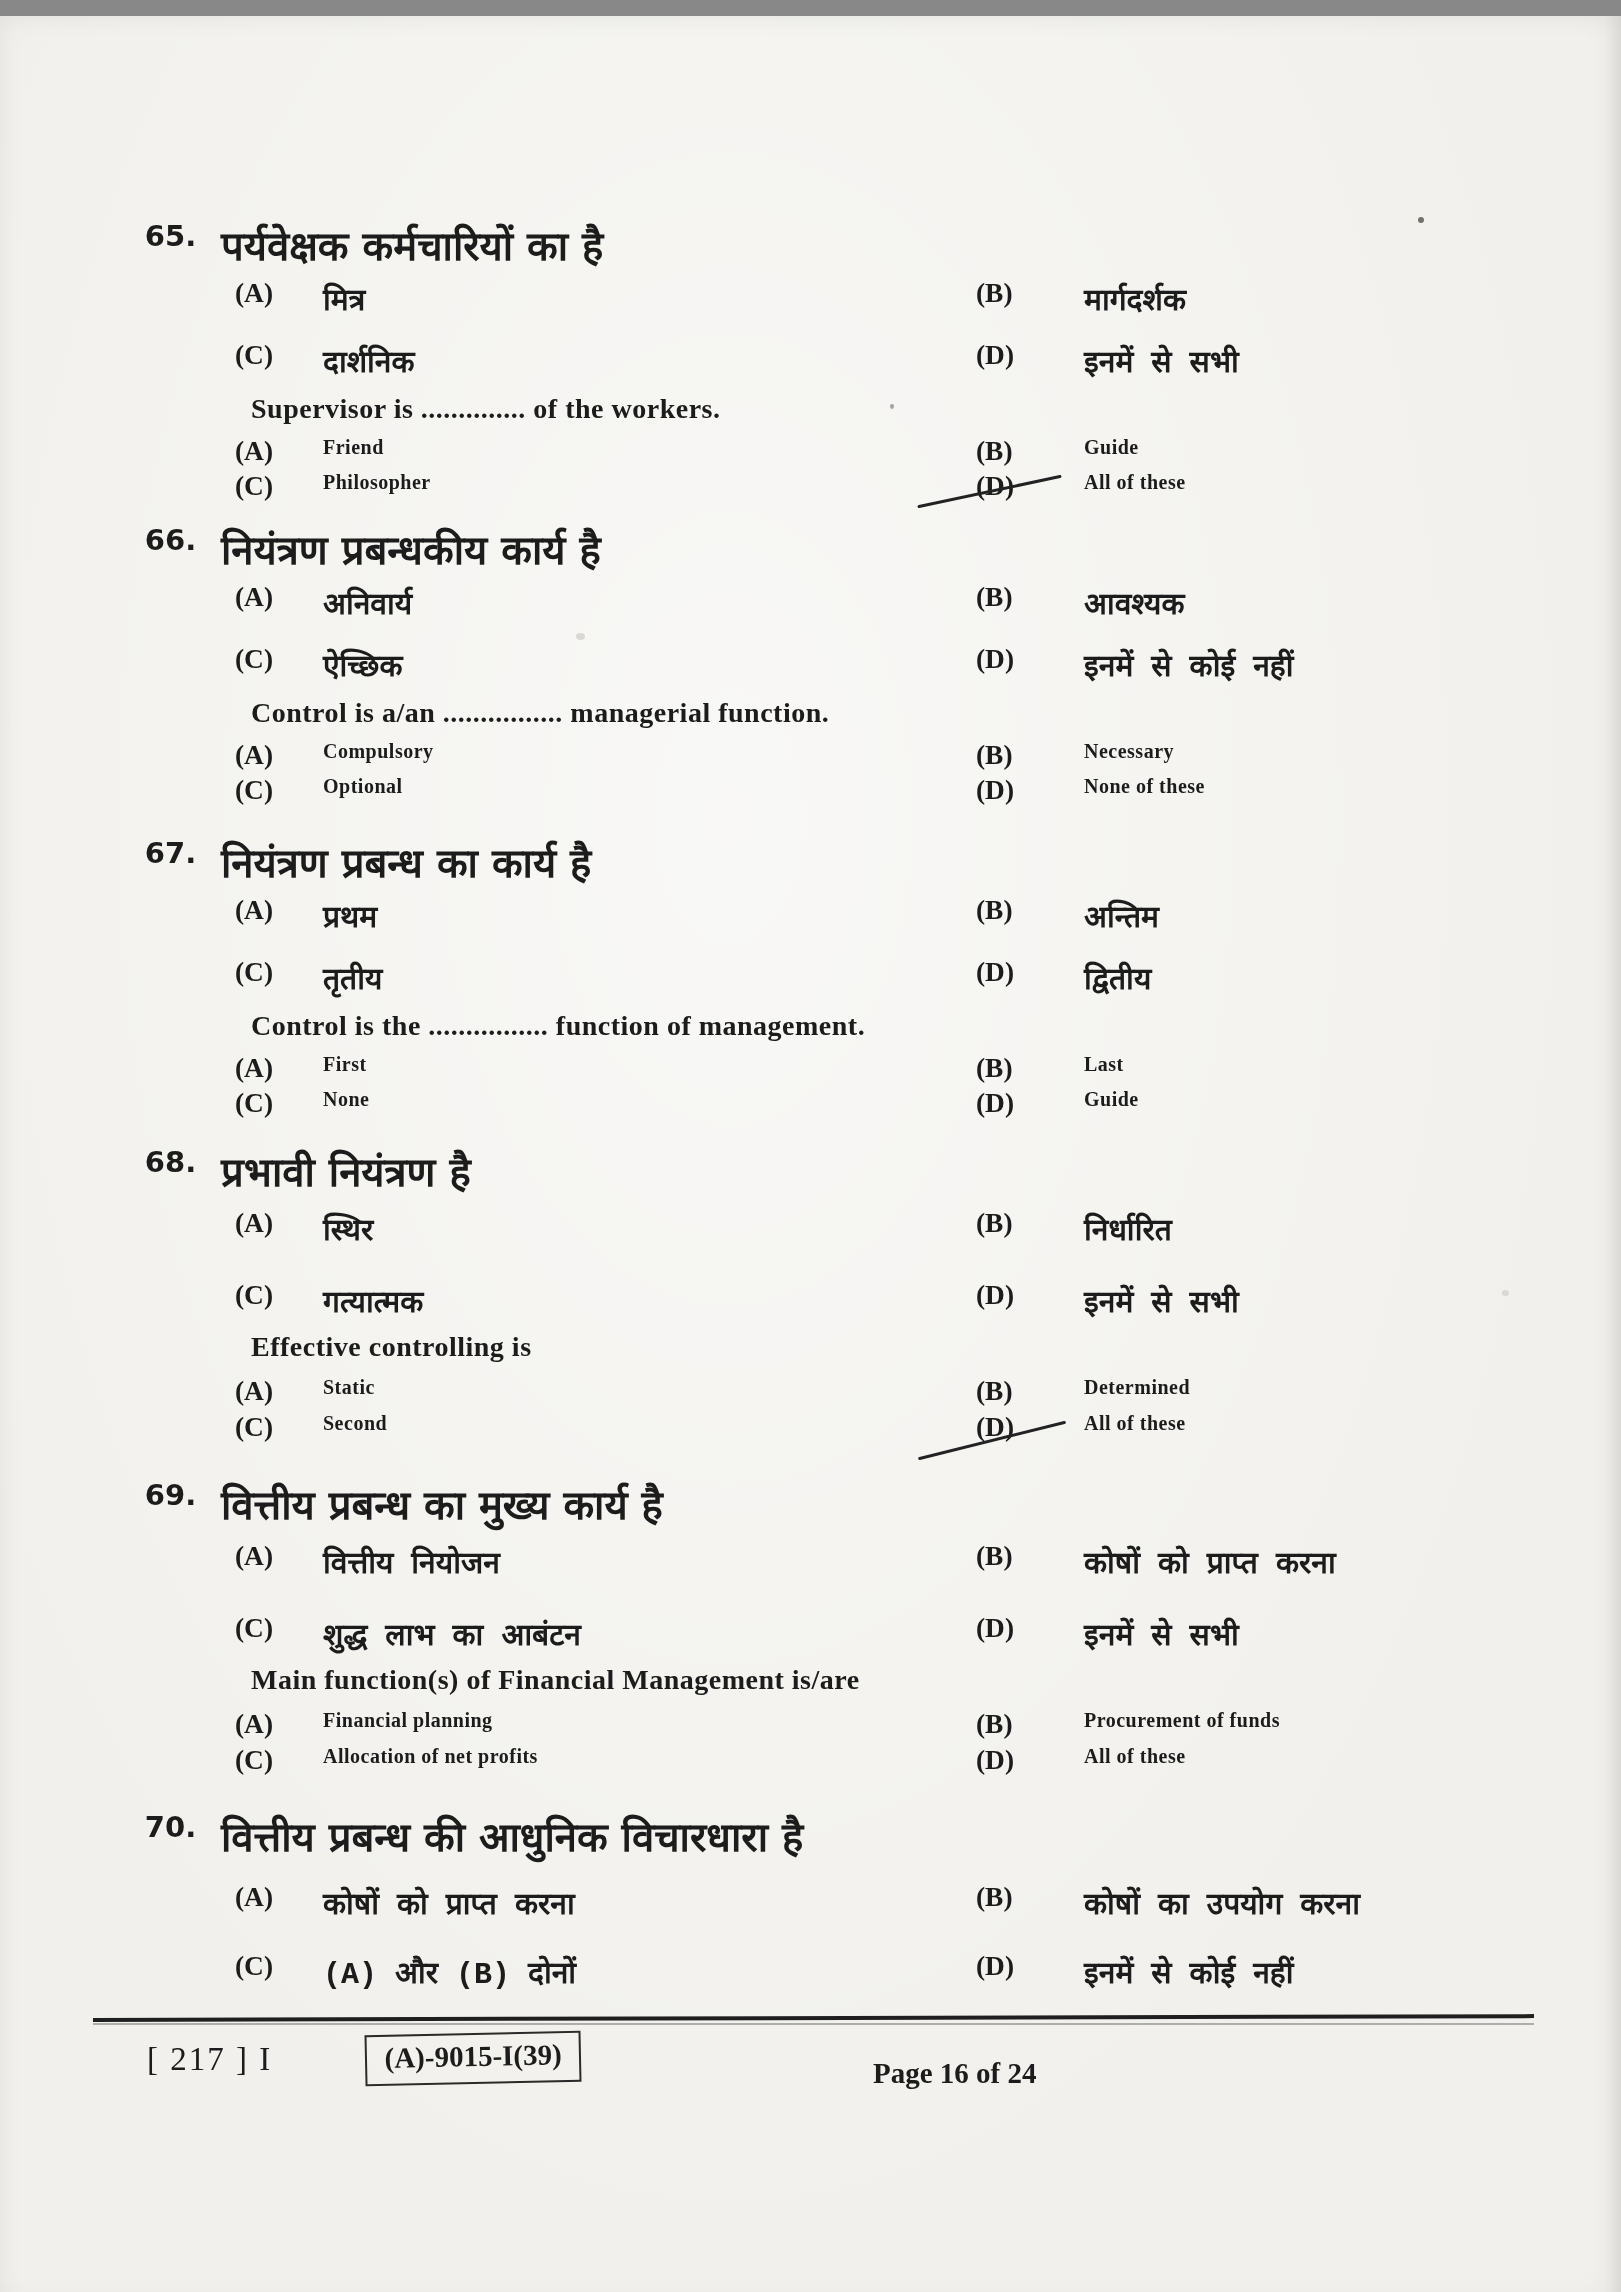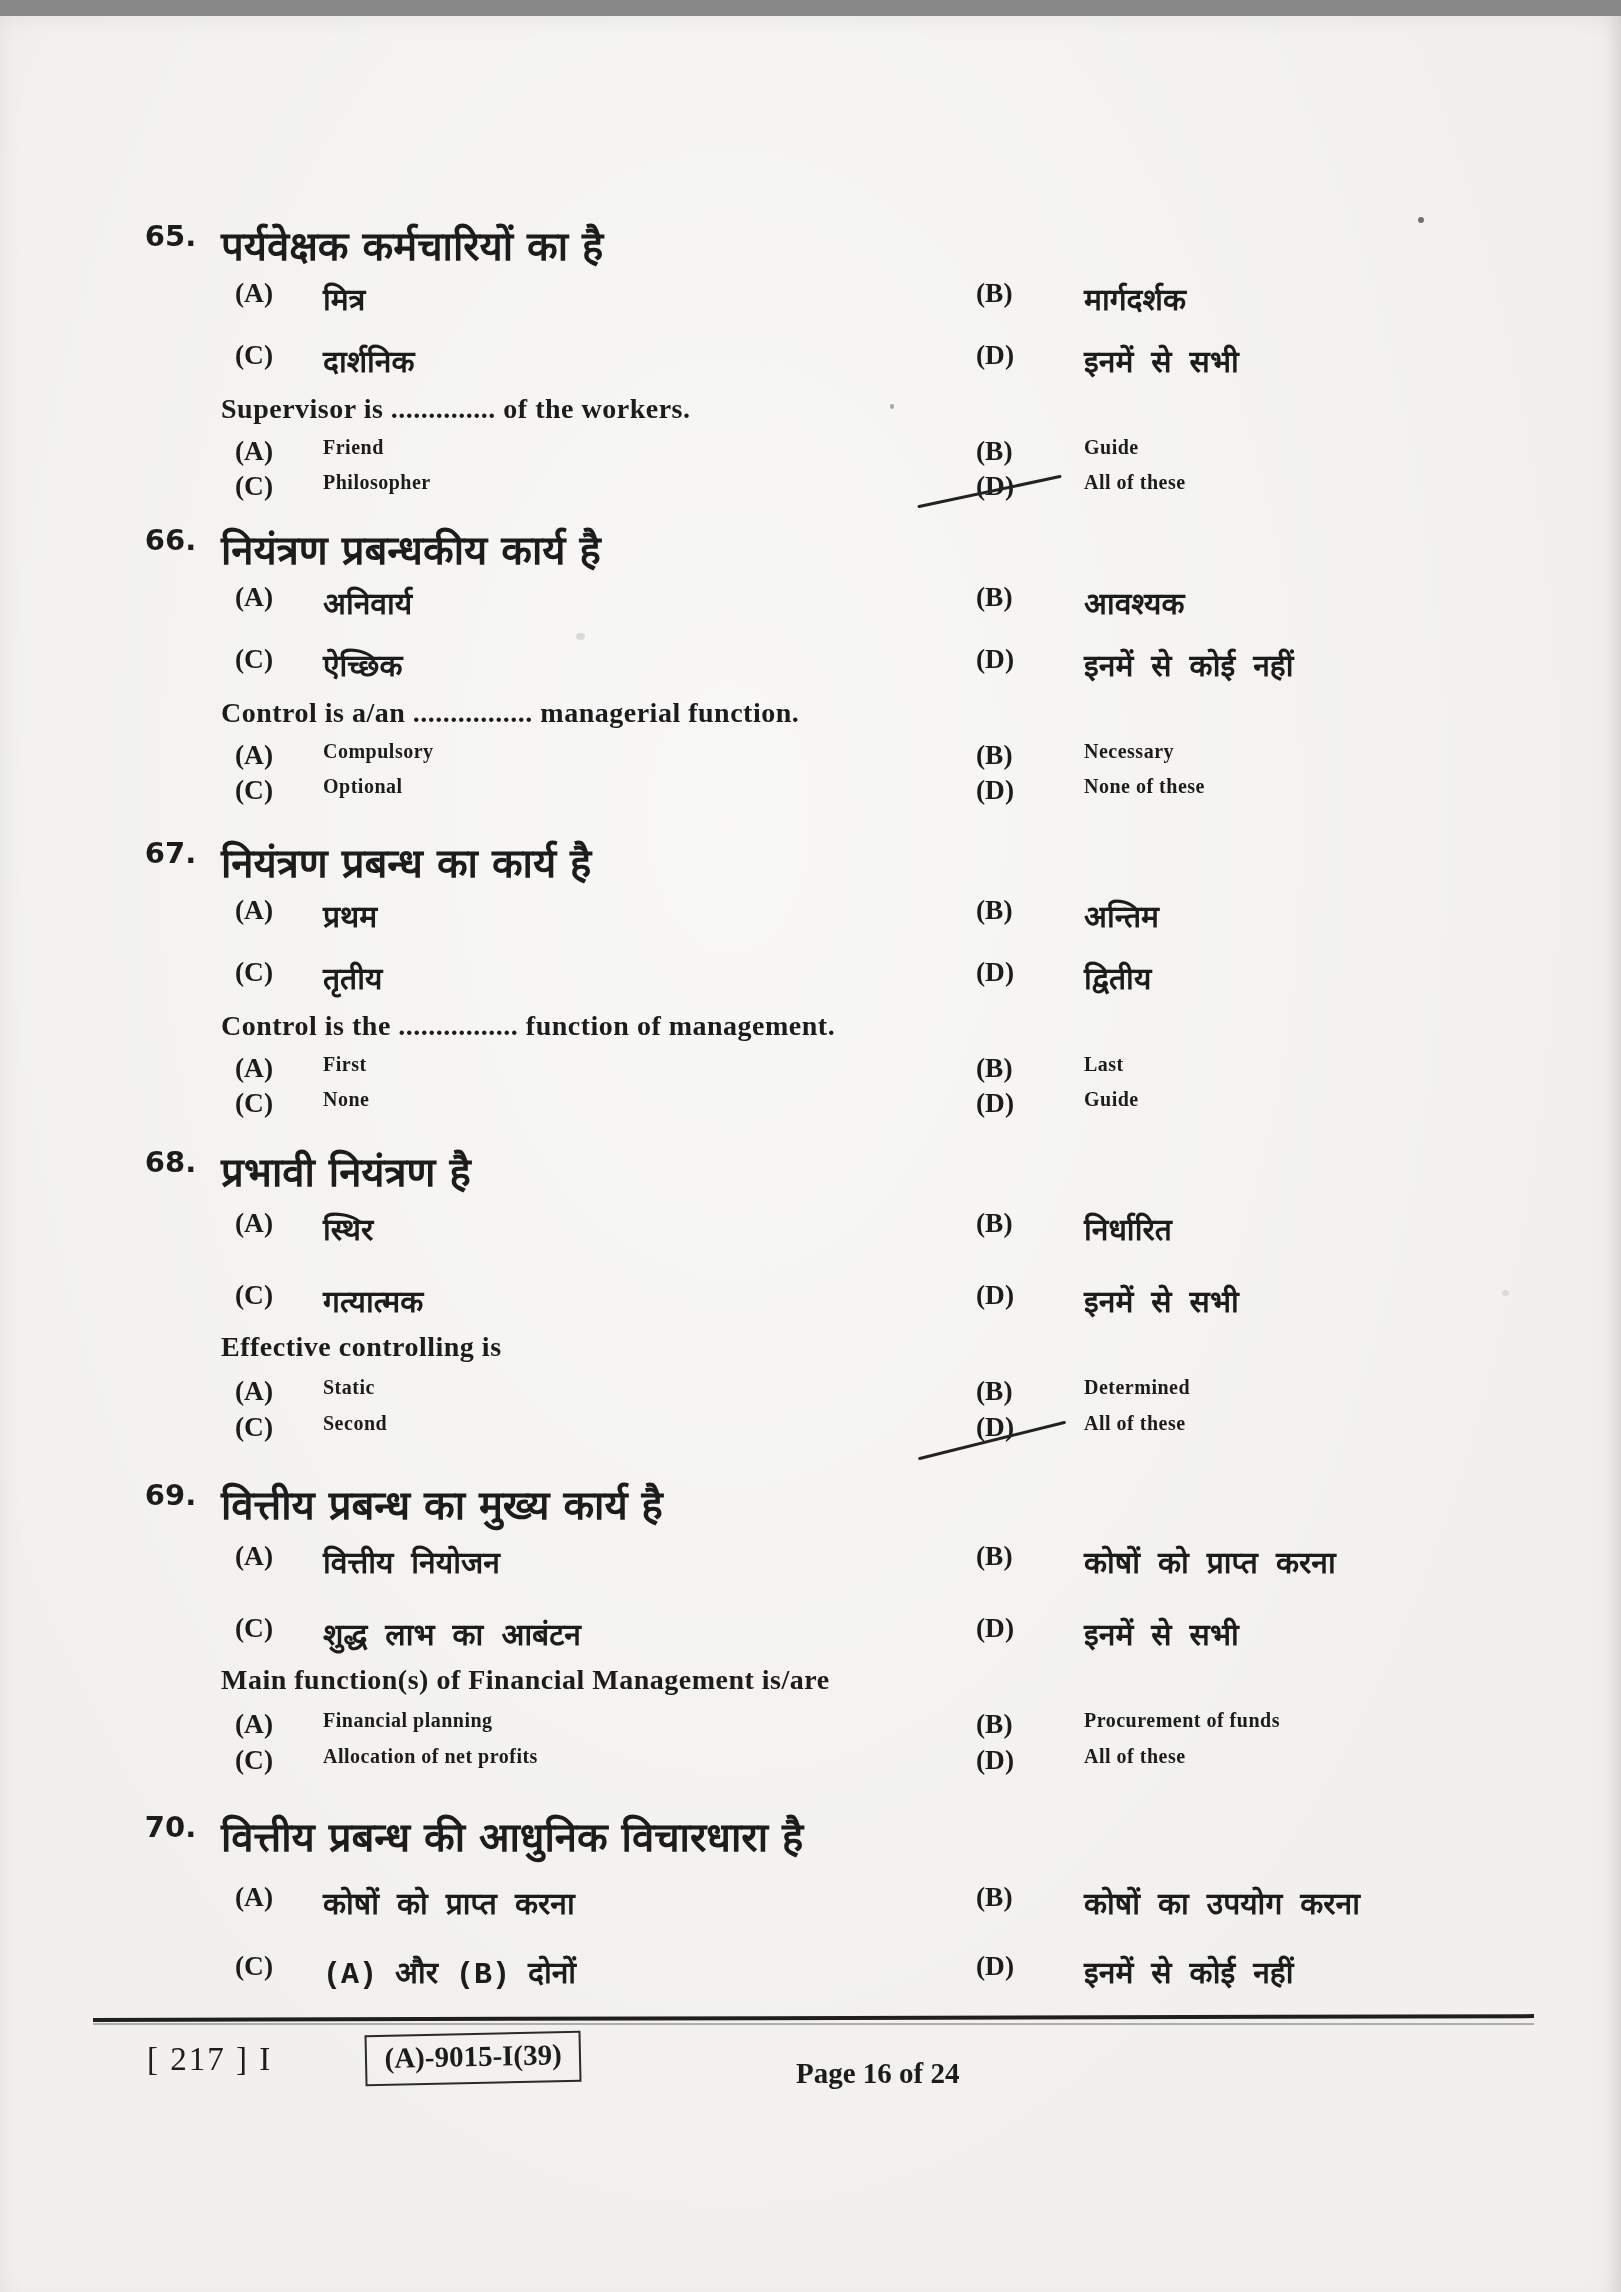--- a/index.html
+++ b/index.html
@@ -38,42 +38,42 @@
   .hop {
     position:absolute; font-family:Liberation Mono, monospace; font-weight:bold;
     font-size:30px; white-space:nowrap;
   }
   .eop {
     position:absolute; font-family:"Liberation Serif", serif; font-weight:bold;
     font-size:20px; letter-spacing:0.5px; white-space:nowrap;
   }
   .t1 { left:186px; } .t2 { left:947px; }
   .eq {
-    position:absolute; left:84px; font-family:"Liberation Serif", serif;
+    position:absolute; left:114px; font-family:"Liberation Serif", serif;
     font-weight:bold; font-size:28px; letter-spacing:0.5px; white-space:nowrap;
   }
   .strike {
     position:absolute; height:2.9px; background:#222; border-radius:2.9px;
   }
   .s65 { left:916px; top:474px; width:147px; transform:rotate(-12deg); }
   .s68 { left:916px; top:1423px; width:152px; transform:rotate(-14deg); }
   .rule { position:absolute; left:93px; width:1441px; background:#1f1f1f; }
   .rule1 { top:2000px; height:3.9px; transform:rotate(-.15deg); }
   .rule2 { top:2007px; height:2px; background:#6a6a6a; opacity:.5; }
   .booklet {
     position:absolute; left:147px; top:2025px; font-weight:normal; font-size:33px;
     letter-spacing:2px; font-family:"Liberation Serif", serif;
   }
   .codebox {
     position:absolute; left:365px; top:2017px; border:2.9px solid #2a2a2a;
     padding:4.9px 17.6px 8.8px 17.6px; transform:rotate(-1.2deg);
     font-weight:bold; font-size:29px; font-family:"Liberation Serif", serif;
   }
   .pageind {
-    position:absolute; left:796px; top:2041px; font-weight:bold; font-size:29px;
+    position:absolute; left:873px; top:2041px; font-weight:bold; font-size:29px;
     font-family:"Liberation Serif", serif;
     text-align:center;
   }
   .speck { position:absolute; border-radius:50%; background:#55514b; }
   .sp1 { left:1418px; top:201px; width:5.9px; height:5.9px; opacity:.8; }
   .sp2 { left:576px; top:617px; width:8.8px; height:6.9px; opacity:.18; }
   .sp3 { left:1502px; top:1274px; width:6.9px; height:5.9px; opacity:.15; }
   .sp4 { left:890px; top:388px; width:3.9px; height:4.9px; opacity:.5; }
 </style>
 </head>

